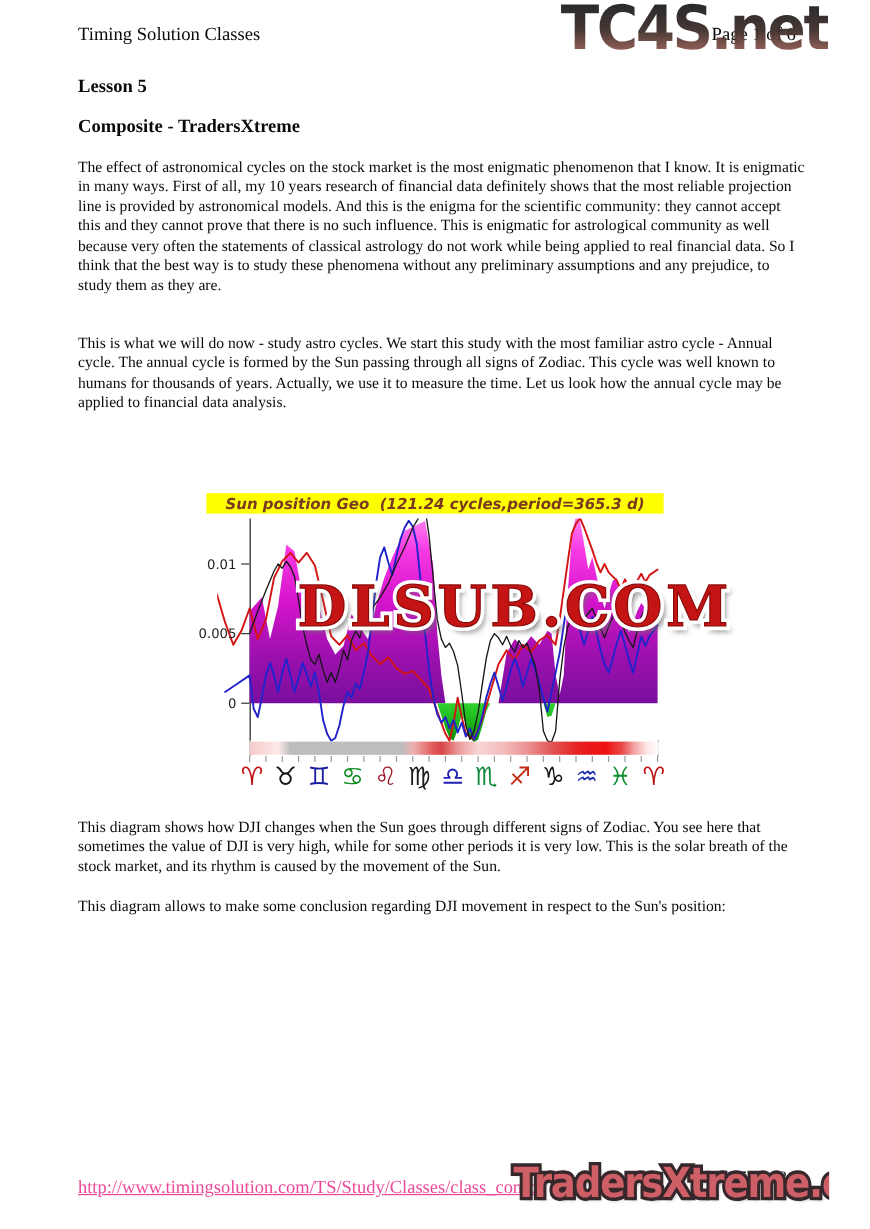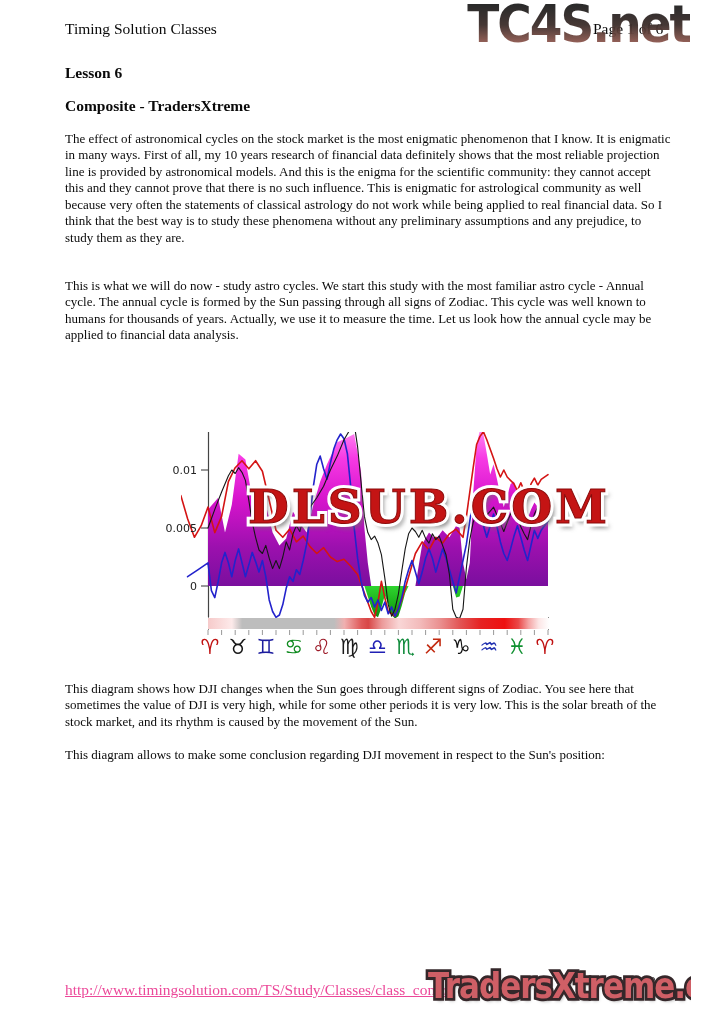--- a/index.html
+++ b/index.html
@@ -51,21 +51,21 @@
 </style>
 </head>
 <body>
 
 <div class="page">
 
   <div class="hdr-left">Timing Solution Classes</div>
   <div class="hdr-page">Page 1 of 6</div>
   <div class="wm-tc4s">TC4S.net</div>
 
-  <div class="h-bold" style="top:64px">Lesson 6</div>
+  <div class="h-bold" style="top:64px">Lesson 5</div>
   <div class="h-bold" style="top:97px">Composite - TradersXtreme</div>
   <div class="para" style="top:131px">The effect of  astronomical cycles on the stock market is the most enigmatic phenomenon that I know. It is enigmatic in many ways. First of all, my 10 years research of financial data definitely shows that the most reliable projection line is provided by astronomical models. And this is the enigma for the scientific community: they cannot accept this and they cannot prove that there is no such influence. This is enigmatic for astrological community as well because very often the statements of classical astrology do not work while being applied to real financial data. So I think that the best way is to study these phenomena without any preliminary assumptions and any prejudice, to study them as they are.</div>
   <div class="para" style="top:278px">This is what we will do now - study astro cycles. We start this study with the most familiar astro cycle - Annual cycle. The annual cycle is formed by the Sun passing through all signs of Zodiac. This cycle was well known to humans for thousands of years. Actually, we use it to measure the time. Let us look how the annual cycle may be applied to financial data analysis.</div>
 
   <div class="chart">
     <svg class="plot-svg" id="plot-svg" width="410" height="256">
       <defs>
         <clipPath id="plotclip">
             <rect x="26" y="24" width="368" height="190"></rect>
           </clipPath>
@@ -118,20 +118,21 @@
         <polyline points="25.8,87.5 32.6,110.7 39.4,129.3 46.2,117.7 53.0,99.1 59.8,124.6 66.6,108.4 73.4,73.6 80.2,59.7 87.0,52.7 93.8,60.8 100.6,52.7 107.4,63.2 114.2,92.2 121.0,122.3 127.8,129.3 134.6,121.2 141.4,133.9 148.2,128.1 155.0,138.6 161.8,145.5 168.6,139.7 175.4,149.0 182.2,153.6 189.0,151.3 195.8,158.3 202.6,166.4 209.4,185.0 216.2,203.5 219.6,209.3 223.0,194.2 226.4,173.4 229.8,189.6 233.2,203.5 240.0,208.2 246.8,191.9 253.6,168.7 260.4,145.5 267.2,133.9 274.0,142.0 280.8,129.3 287.6,135.1 294.4,125.8 301.2,121.2 308.0,129.3 311.4,108.4 318.2,59.7 321.6,36.5 325.0,28.4 328.4,23.7 331.8,31.8 338.6,50.4 342.0,60.8 345.4,69.0 348.8,62.0 352.2,69.0 359.0,75.9 362.4,82.9 365.8,74.8 369.2,82.9 372.6,87.5 376.0,75.9 379.4,70.1 382.8,77.1 386.2,71.3 393.0,66.6" fill="none" stroke="#d41414" stroke-width="1.6" stroke-linejoin="round" stroke-linecap="round" clip-path="url(#plotclip)"></polyline>
         <polyline points="32.6,168.7 42.8,161.8 53.0,154.8 56.4,182.6 59.8,189.6 63.2,173.4 66.6,154.8 70.0,144.4 73.4,154.8 76.8,168.7 80.2,152.5 83.6,140.9 87.0,154.8 90.4,168.7 93.8,157.1 97.2,144.4 100.6,153.6 104.0,164.1 107.4,152.5 110.8,168.7 114.2,191.9 117.6,203.5 121.0,209.3 124.4,207.0 127.8,196.6 131.2,180.3 134.6,168.7 138.0,173.4 141.4,161.8 144.8,166.4 148.2,152.5 151.6,136.2 155.0,108.4 158.4,78.2 161.8,56.2 165.2,48.1 168.6,60.8 172.0,71.3 175.4,55.0 178.8,41.1 182.2,31.8 185.6,26.0 189.0,30.7 192.4,45.8 195.8,79.4 199.2,120.0 202.6,150.2 206.0,173.4 209.4,187.3 212.8,194.2 216.2,189.6 219.6,198.9 223.0,191.9 226.4,202.4 229.8,194.2 233.2,205.8 236.6,198.9 240.0,208.2 243.4,201.2 246.8,189.6 250.2,173.4 253.6,161.8 257.0,152.5 260.4,164.1 263.8,175.7 267.2,164.1 270.6,150.2 274.0,140.9 277.4,150.2 280.8,164.1 284.2,152.5 287.6,140.9 291.0,150.2 294.4,161.8 297.8,173.4 301.2,185.0 304.6,168.7 308.0,152.5 311.4,136.2 314.8,113.0 318.2,91.0 321.6,82.9 325.0,99.1 328.4,117.7 331.8,129.3 335.2,117.7 338.6,106.1 342.0,118.8 345.4,133.9 348.8,145.5 352.2,152.5 355.6,140.9 359.0,128.1 362.4,117.7 365.8,129.3 369.2,142.0 372.6,152.5 376.0,137.4 379.4,122.3 382.8,130.4 386.2,122.3 393.0,113.0" fill="none" stroke="#2323cc" stroke-width="1.6" stroke-linejoin="round" stroke-linecap="round" clip-path="url(#plotclip)"></polyline>
         <polyline points="53.0,120.0 59.8,101.4 66.6,84.0 73.4,67.8 76.8,62.0 80.2,65.5 83.6,59.7 87.0,64.3 90.4,72.4 93.8,92.2 97.2,114.2 100.6,129.3 104.0,142.0 107.4,145.5 110.8,137.4 114.2,150.2 117.6,160.6 121.0,152.5 124.4,160.6 127.8,149.0 131.2,133.9 134.6,142.0 138.0,125.8 141.4,117.7 144.8,123.5 148.2,110.7 155.0,99.1 161.8,89.8 168.6,78.2 175.4,62.0 182.2,48.1 189.0,31.8 195.8,20.2 199.2,15.6 202.6,38.8 206.0,73.6 209.4,108.4 212.8,124.6 216.2,131.6 219.6,128.1 223.0,135.1 226.4,146.7 229.8,169.9 233.2,196.6 236.6,208.2 240.0,201.2 243.4,186.1 246.8,162.9 250.2,140.9 253.6,125.8 257.0,120.0 260.4,123.5 263.8,129.3 267.2,122.3 270.6,130.4 274.0,135.1 277.4,125.8 280.8,131.6 284.2,128.1 287.6,137.4 291.0,146.7 294.4,166.4 297.8,201.2 301.2,209.3 304.6,210.5 308.0,201.2 311.4,159.4 314.8,131.6 318.2,114.2 321.6,106.1 325.0,99.1 331.8,107.2 338.6,99.1 342.0,107.2 345.4,115.4 348.8,123.5 352.2,114.2 355.6,106.1 359.0,99.1 362.4,108.4 365.8,118.8 369.2,125.8 372.6,131.6 376.0,117.7 379.4,106.1 382.8,99.1 386.2,93.3 393.0,86.4" fill="none" stroke="#161616" stroke-width="1.1" stroke-linejoin="round" stroke-linecap="round" clip-path="url(#plotclip)"></polyline>
         <line x1="46" x2="53" y1="62" y2="62" stroke="#333"></line>
         <text x="42" y="66" text-anchor="end" class="ticklabel">0.01</text>
         <line x1="46" x2="53" y1="120" y2="120" stroke="#333"></line>
         <text x="42" y="124" text-anchor="end" class="ticklabel">0.005</text>
         <line x1="46" x2="53" y1="178" y2="178" stroke="#333"></line>
         <text x="42" y="182" text-anchor="end" class="ticklabel">0</text>
       </svg>
+    <div class="chart-title" style="background: rgb(255, 255, 0);">Sun position Geo  (121.24 cycles,period=365.3 d)</div>
     <div class="heat-strip" style="background: linear-gradient(90deg, rgb(246, 202, 202) 0%, rgb(253, 234, 234) 7%, rgb(189, 189, 189) 10%, rgb(189, 189, 189) 37%, rgb(240, 176, 176) 40%, rgb(223, 88, 88) 45%, rgb(216, 70, 70) 47%, rgb(236, 154, 154) 51%, rgb(249, 214, 214) 56%, rgb(243, 188, 188) 62%, rgb(234, 144, 144) 68%, rgb(226, 84, 84) 74%, rgb(230, 34, 34) 80%, rgb(238, 16, 16) 87%, rgb(234, 72, 72) 91%, rgb(244, 164, 164) 94%, rgb(252, 230, 230) 97%, rgb(255, 255, 255) 100%);"></div>
     <div class="zodiac-row">
         <span class="zodiac-sign" style="left: 55px; color: rgb(192, 18, 18);">♈</span>
         <span class="zodiac-sign" style="left: 82.9px; color: rgb(21, 21, 21);">♉</span>
         <span class="zodiac-sign" style="left: 110.8px; color: rgb(28, 28, 158);">♊</span>
         <span class="zodiac-sign" style="left: 138.7px; color: rgb(14, 138, 30);">♋</span>
         <span class="zodiac-sign" style="left: 166.6px; color: rgb(156, 26, 40);">♌</span>
         <span class="zodiac-sign" style="left: 194.5px; color: rgb(26, 26, 26);">♍</span>
         <span class="zodiac-sign" style="left: 222.4px; color: rgb(32, 32, 180);">♎</span>
         <span class="zodiac-sign" style="left: 250.3px; color: rgb(14, 138, 58);">♏</span>

